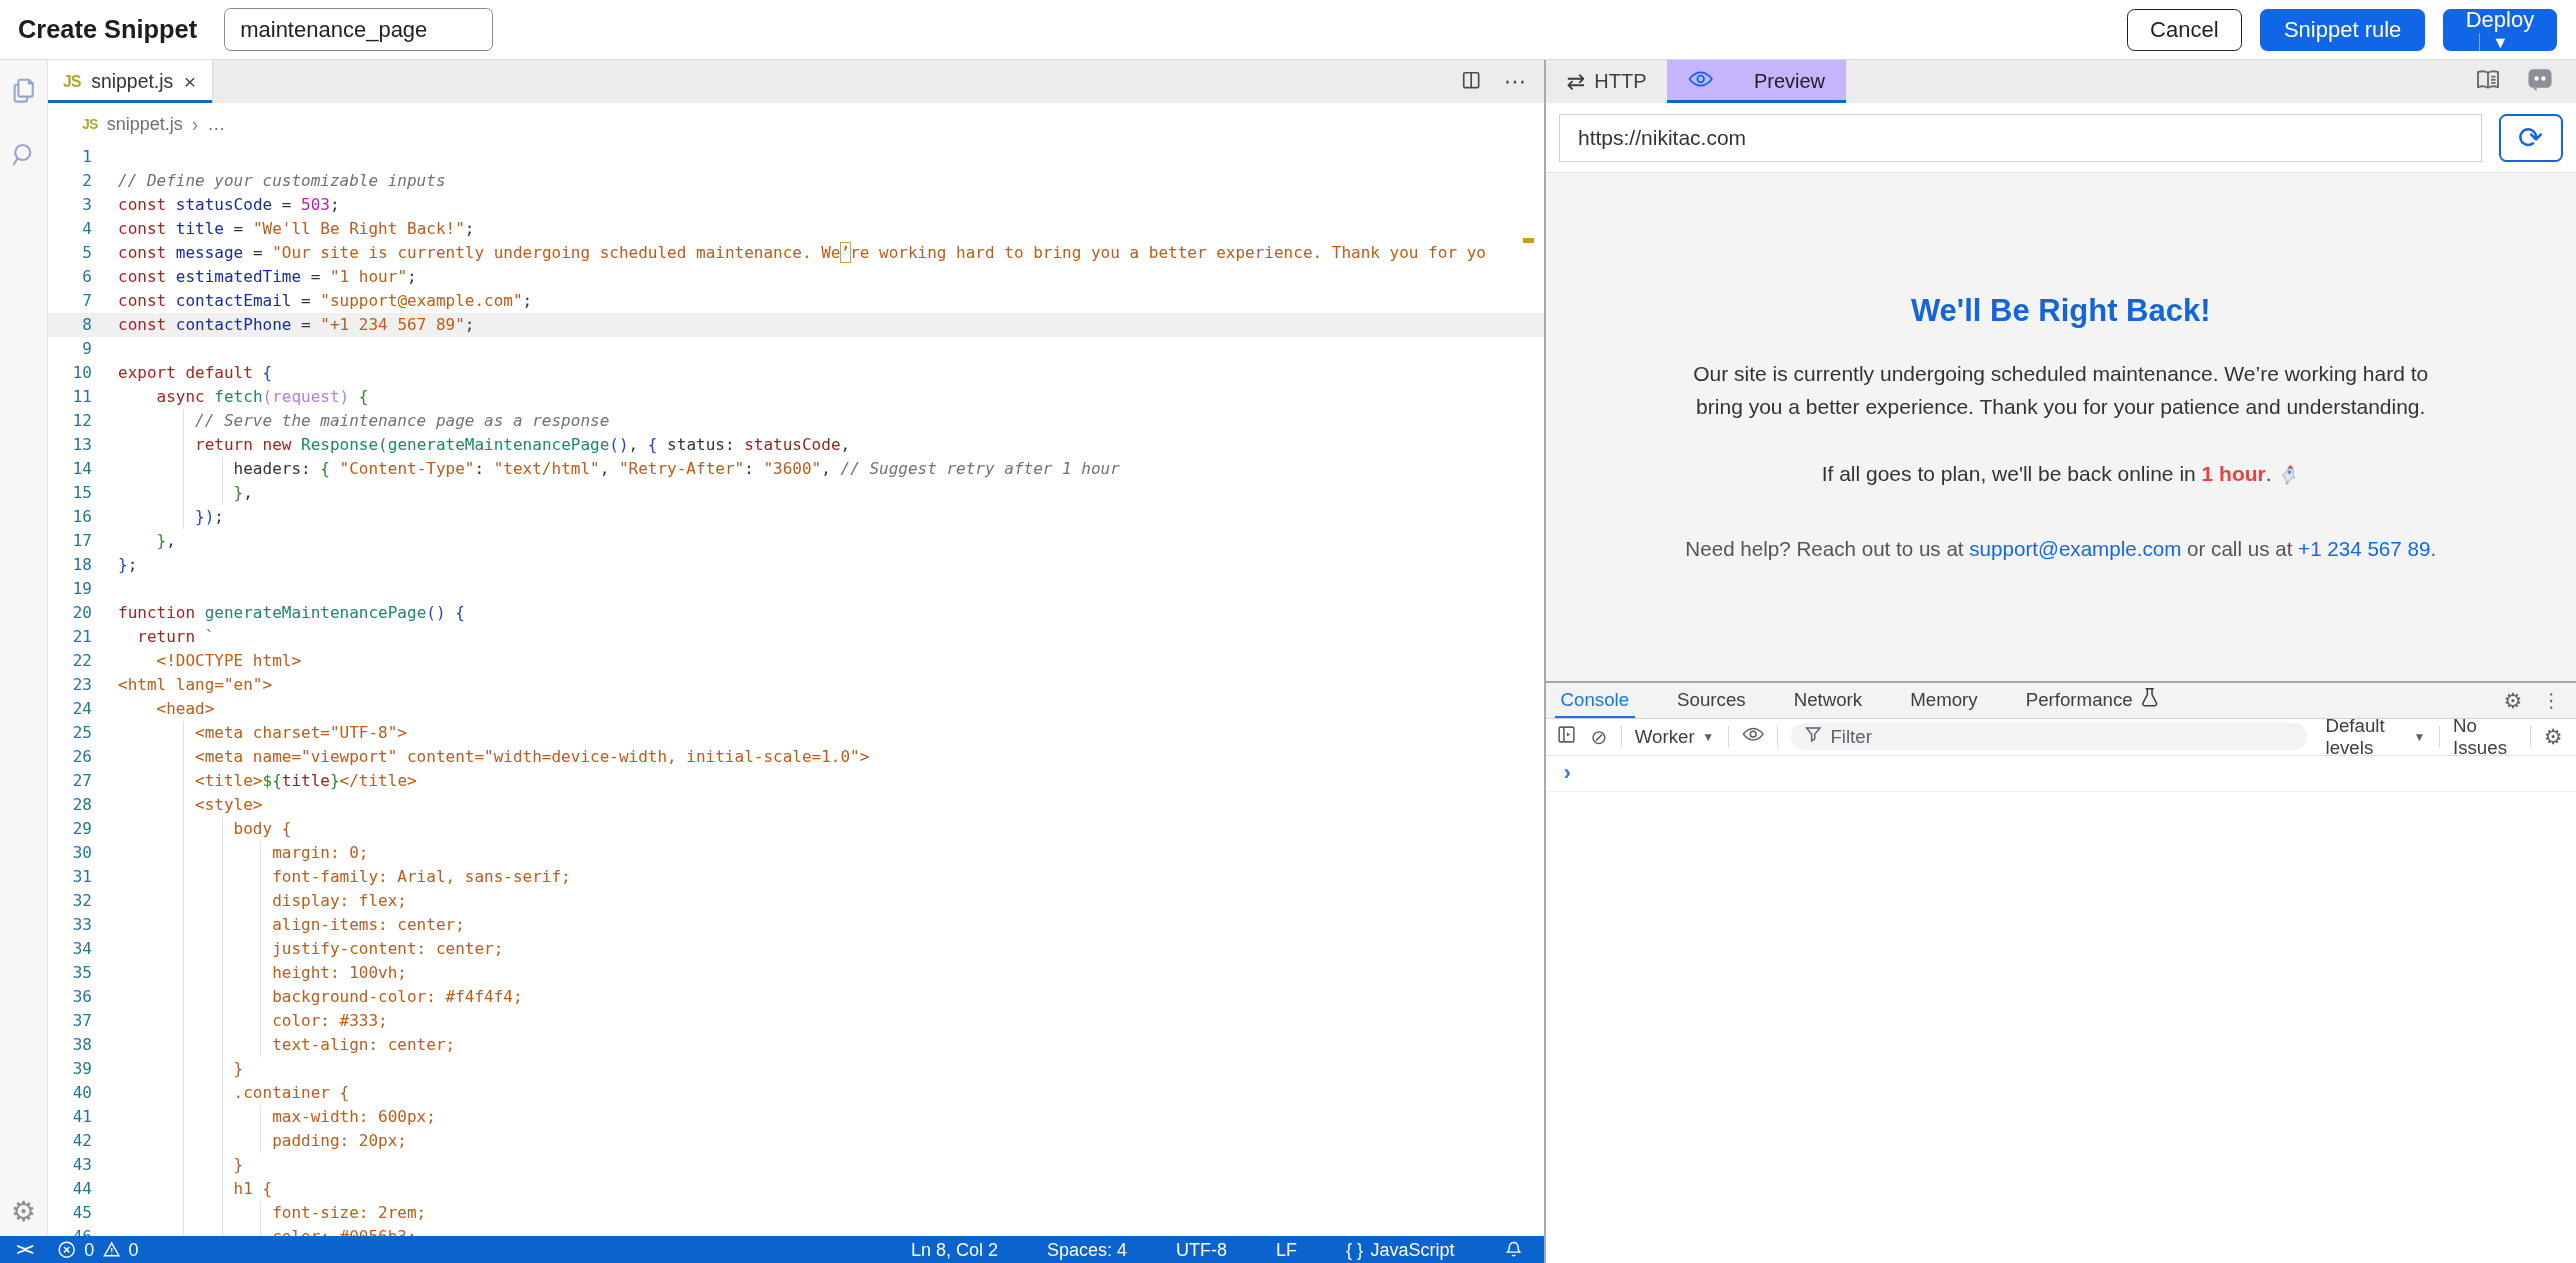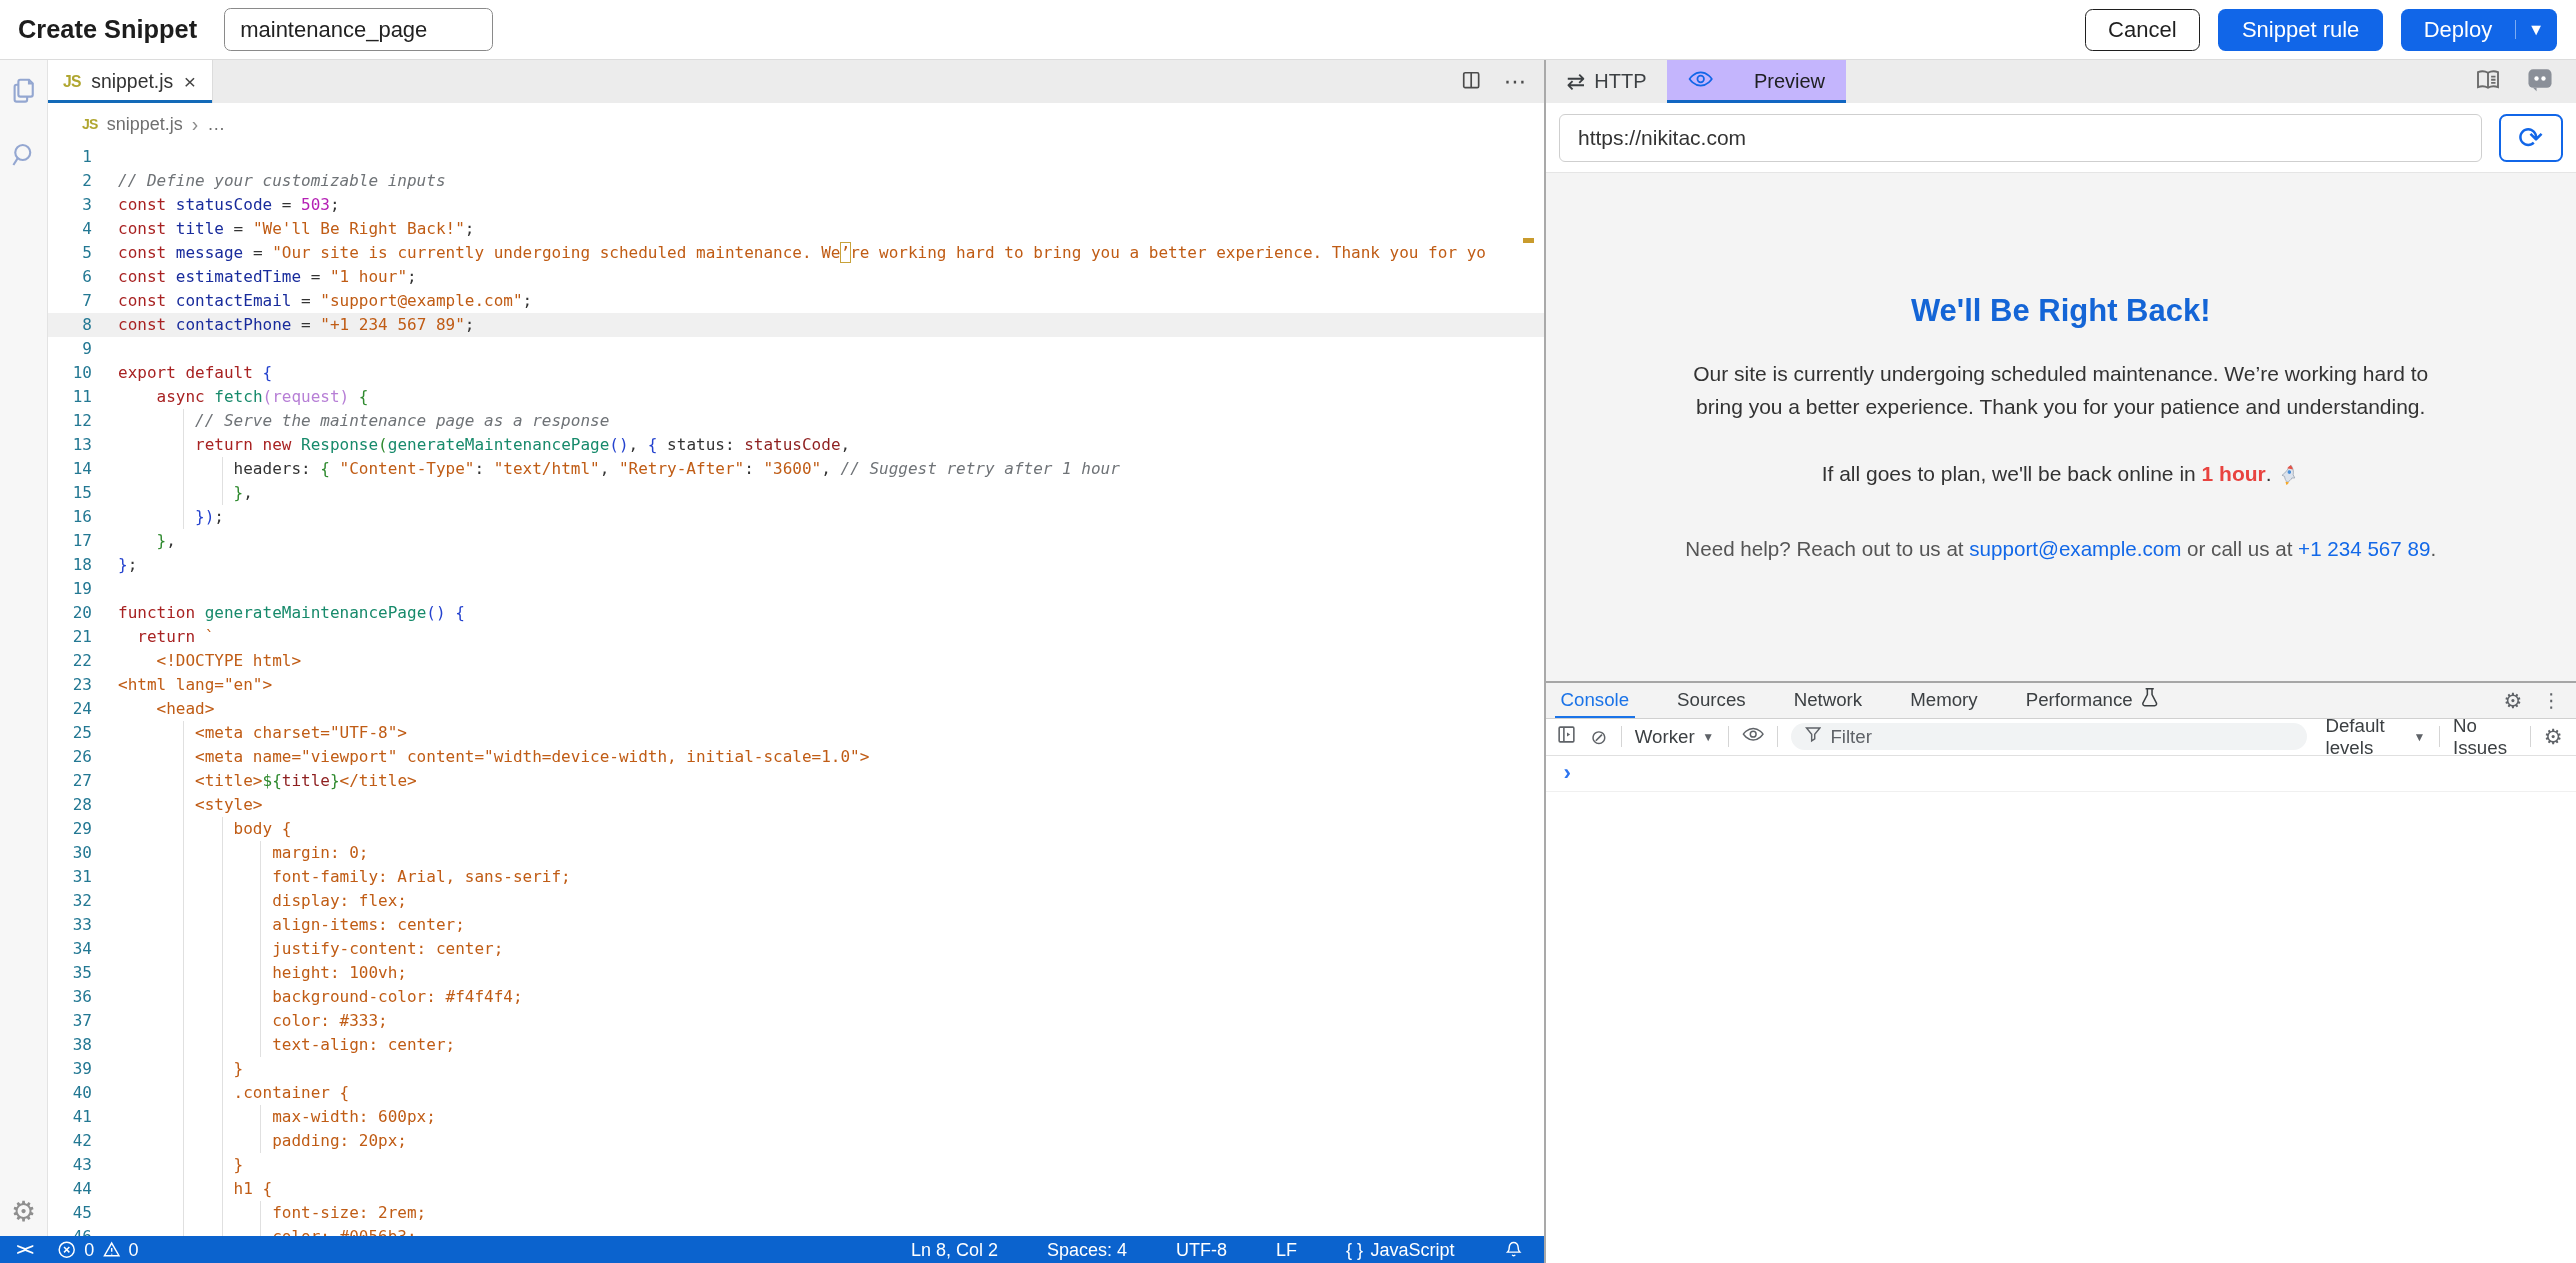--- a/index.html
+++ b/index.html
@@ -10,21 +10,21 @@
   .header { height:60px; display:flex; align-items:center; padding:0 19.4px 0 18px;
     border-bottom:0.7px solid #dcdcdc; background:#fff; }
   .header-title { font-size:25.4px; font-weight:bold; color:#1d1d1d; }
   .snippet-name-input { margin-left:27px; width:269px; height:43px; border:1.5px solid #8a8a8a;
     border-radius:6.7px; font-size:22px; padding:0 15px; color:#222; font-family:"Liberation Sans",sans-serif; }
   .header-actions { margin-left:auto; display:flex; align-items:center; gap:18px; }
   .btn { height:42px; border-radius:7.5px; font-size:22px; display:flex; align-items:center;
     justify-content:center; cursor:pointer; font-family:"Liberation Sans",sans-serif; }
   .btn-cancel { background:#fff; border:1.9px solid #1f1f1f; color:#1f1f1f; padding:0 22.4px; }
   .btn-blue { background:#1166E8; border:none; color:#fff; padding:0 24px; }
-  .btn-deploy { padding:0; display:flex; }
+  .btn-deploy { padding:0; display:flex;flex-direction:column; }
   .btn-deploy .deploy-main { padding:0 22.4px; display:flex; align-items:center; }
   .btn-deploy .deploy-caret { width:42px; display:flex; align-items:center; justify-content:center;
     border-left:0.7px solid rgba(255,255,255,.45); font-size:16.4px; }
 
   
   .main { display:flex; height:1204px; }
   .workbench { width:1544px; display:flex; flex-direction:column; }
   .vdivider { width:1.5px; background:#a9a9a9; }
   .rightpane { flex:1; display:flex; flex-direction:column; background:#fff; }
 
@@ -87,21 +87,21 @@
 
   
   .ptabs { height:43px; background:#ececec; display:flex; align-items:stretch; }
   .ptab { display:flex; align-items:center; gap:9px; padding:0 21px; font-size:20px; color:#3c4043; cursor:pointer; position:relative; }
   .ptab.active { background:#c4b5fd; color:#202124;gap:40px; }
   .ptab.active .underline { position:absolute; left:0; right:0; bottom:0; height:3px; background:#1166C2; }
   .ptab-icons { margin-left:auto; display:flex; align-items:center; gap:22.4px; padding-right:22.4px; }
 
   .urlrow { height:70px; display:flex; align-items:center; padding:0 13.5px; gap:16.4px; background:#fff;
     border-bottom:0.7px solid #e5e5e5; }
-  .urlinput { flex:1; height:48px; border:1.1px solid #cfcfcf; border-radius:6px; display:flex;
+  .urlinput { flex:1; height:48px; border:1.1px solid #cfcfcf; border-radius:0; display:flex;
     align-items:center; padding:0 18px; font-size:21px; color:#333; background:#fff; }
   .refresh-btn { width:64px; height:48px; border:2.2px solid #1166E8; border-radius:7.5px; background:#fff;
     color:#1166E8; font-size:30px; display:flex; align-items:center; justify-content:center; cursor:pointer; line-height:1; }
 
   .viewport { flex:1; background:#f4f4f4; display:flex; align-items:center; justify-content:center; min-height:0; }
   .mcontent { text-align:center; max-width:792px; padding:0 15px; }
   .mcontent h1 { font-size:31px; font-weight:bold; color:#1465D6; margin-bottom:28px; }
   .m-p { font-size:21px; color:#333; line-height:33px; }
   .m-msg { margin-bottom:34px; }
   .m-eta { margin-bottom:43px; }

